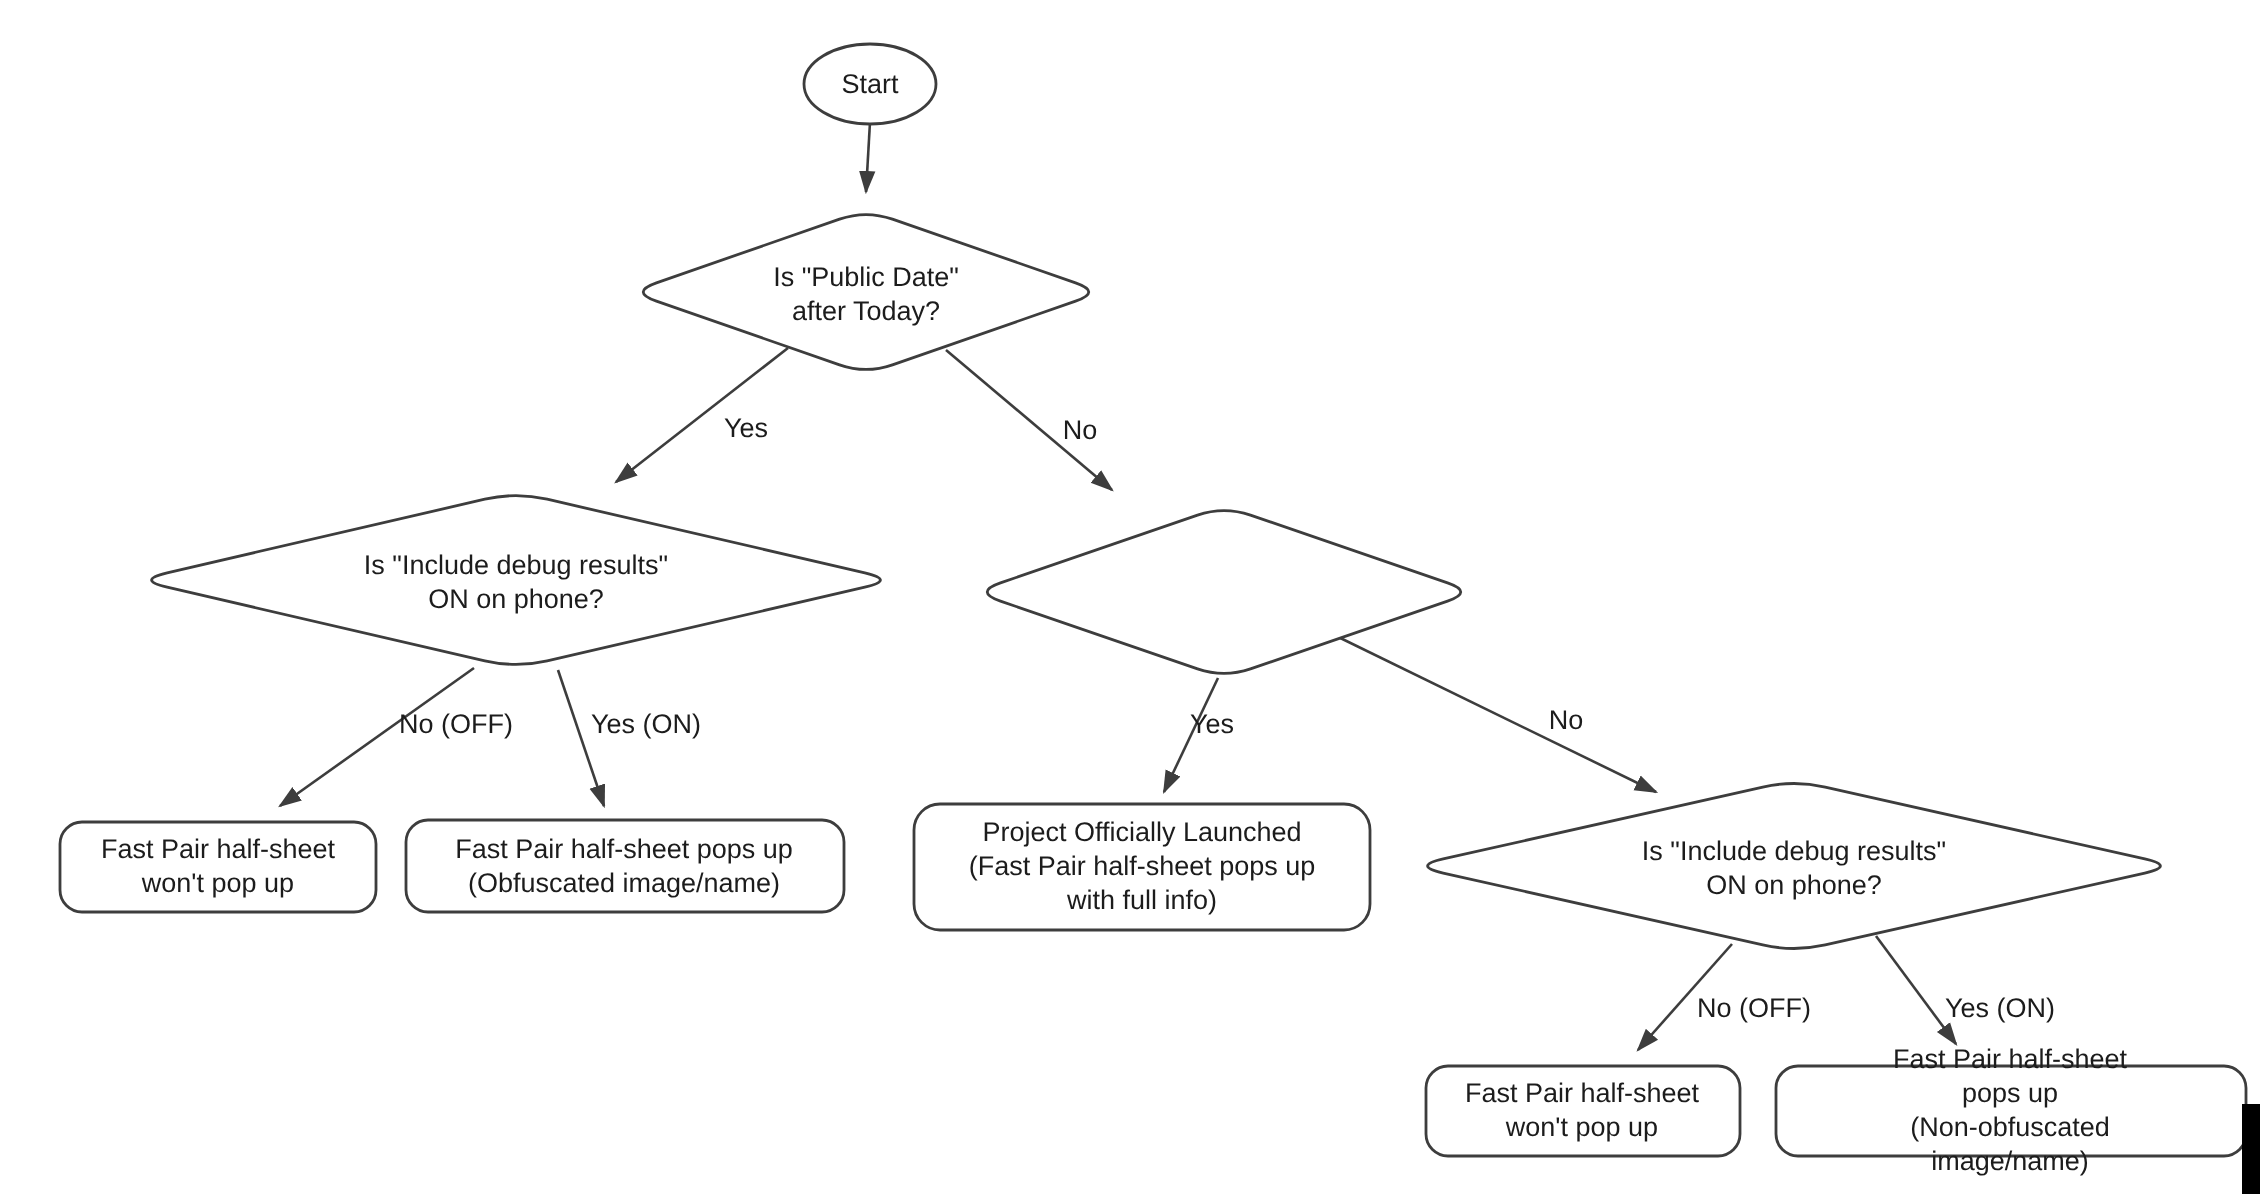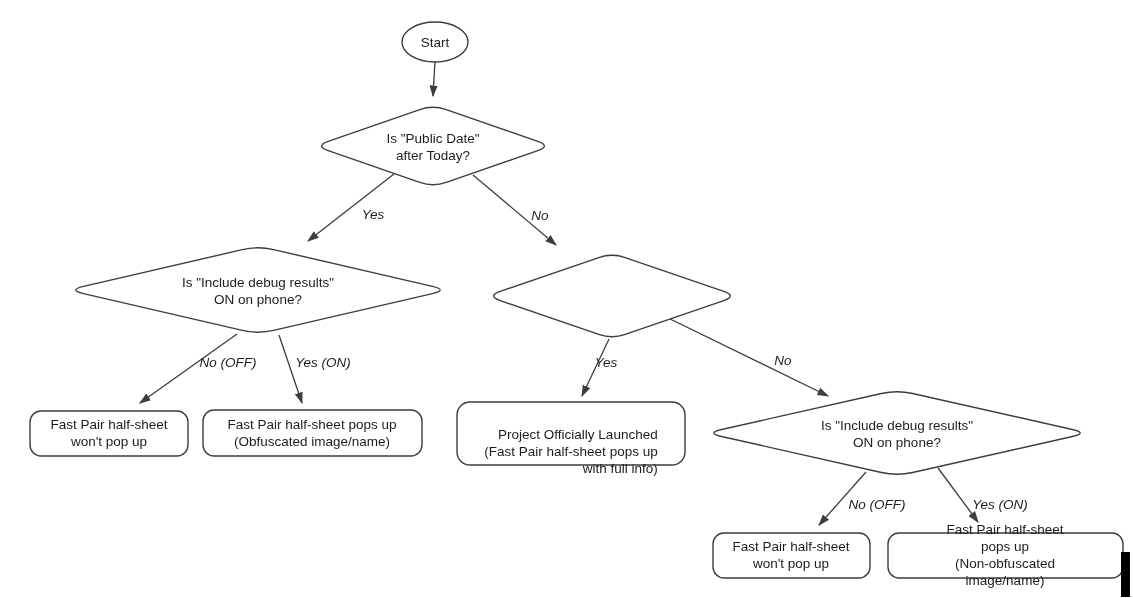--- a/index.html
+++ b/index.html
@@ -13,21 +13,21 @@
   svg{position:absolute;left:0;top:0;}
   .shape{fill:var(--fill);stroke:var(--stroke);stroke-width:1.4;}
   .edge{stroke:var(--stroke);stroke-width:1.3;fill:none;}
   #arrowhead path{fill:var(--stroke);}
   .cursor-bar{fill:var(--cursor);}
   .label{
     position:absolute;transform:translate(-50%,-50%);
     text-align:center;white-space:pre-line;
     font-size:13.5px;line-height:17px;color:var(--text);
   }
-  .edge-label{white-space:nowrap;font-style:italic;}
+  .edge-label{white-space:nowrap;}
 </style>
 </head>
 <body>
 
 <div class="canvas">
   <svg width="1133" height="598" viewBox="0 0 1133 598">
     <defs>
       <marker id="arrowhead" viewBox="0 0 10 7" refX="9" refY="3.5" markerWidth="9" markerHeight="7" orient="auto">
         <path d="M0,0 L10,3.5 L0,7 Z"></path>
       </marker>
@@ -62,21 +62,21 @@
   <div class="label" style="left:433px;top:147px;">Is "Public Date"
 after Today?</div>
   <div class="label" style="left:258px;top:291px;">Is "Include debug results"
 ON on phone?</div>
   <div class="label" style="left:897px;top:434px;">Is "Include debug results"
 ON on phone?</div>
   <div class="label" style="left:109px;top:433px;">Fast Pair half-sheet
 won't pop up</div>
   <div class="label" style="left:312px;top:433px;">Fast Pair half-sheet pops up
 (Obfuscated image/name)</div>
-  <div class="label" style="left:571px;top:451px;text-align:right;">Project Officially Launched
+  <div class="label" style="left:571px;top:433px;">Project Officially Launched
 (Fast Pair half-sheet pops up
 with full info)</div>
   <div class="label" style="left:791px;top:555px;">Fast Pair half-sheet
 won't pop up</div>
   <div class="label" style="left:1005px;top:555px;">Fast Pair half-sheet pops up
 (Non-obfuscated image/name)</div>
 
   <div class="label edge-label" style="left:373px;top:214px;">Yes</div>
   <div class="label edge-label" style="left:540px;top:215px;">No</div>
   <div class="label edge-label" style="left:228px;top:362px;">No (OFF)</div>

